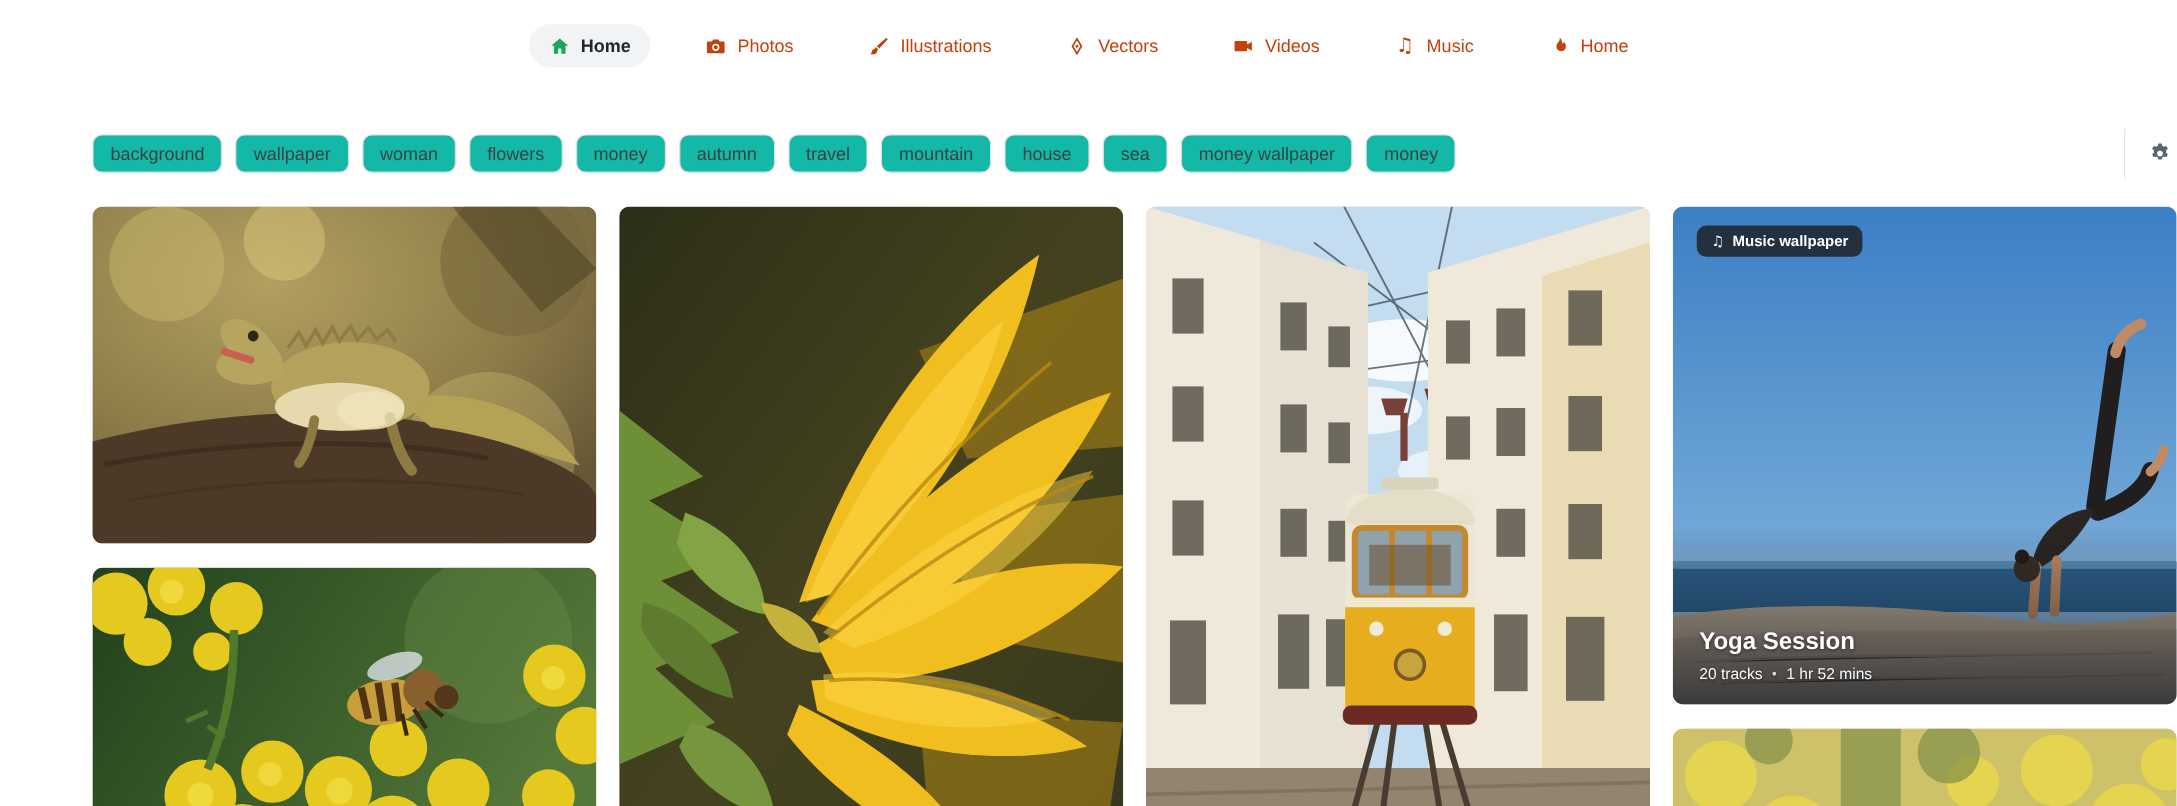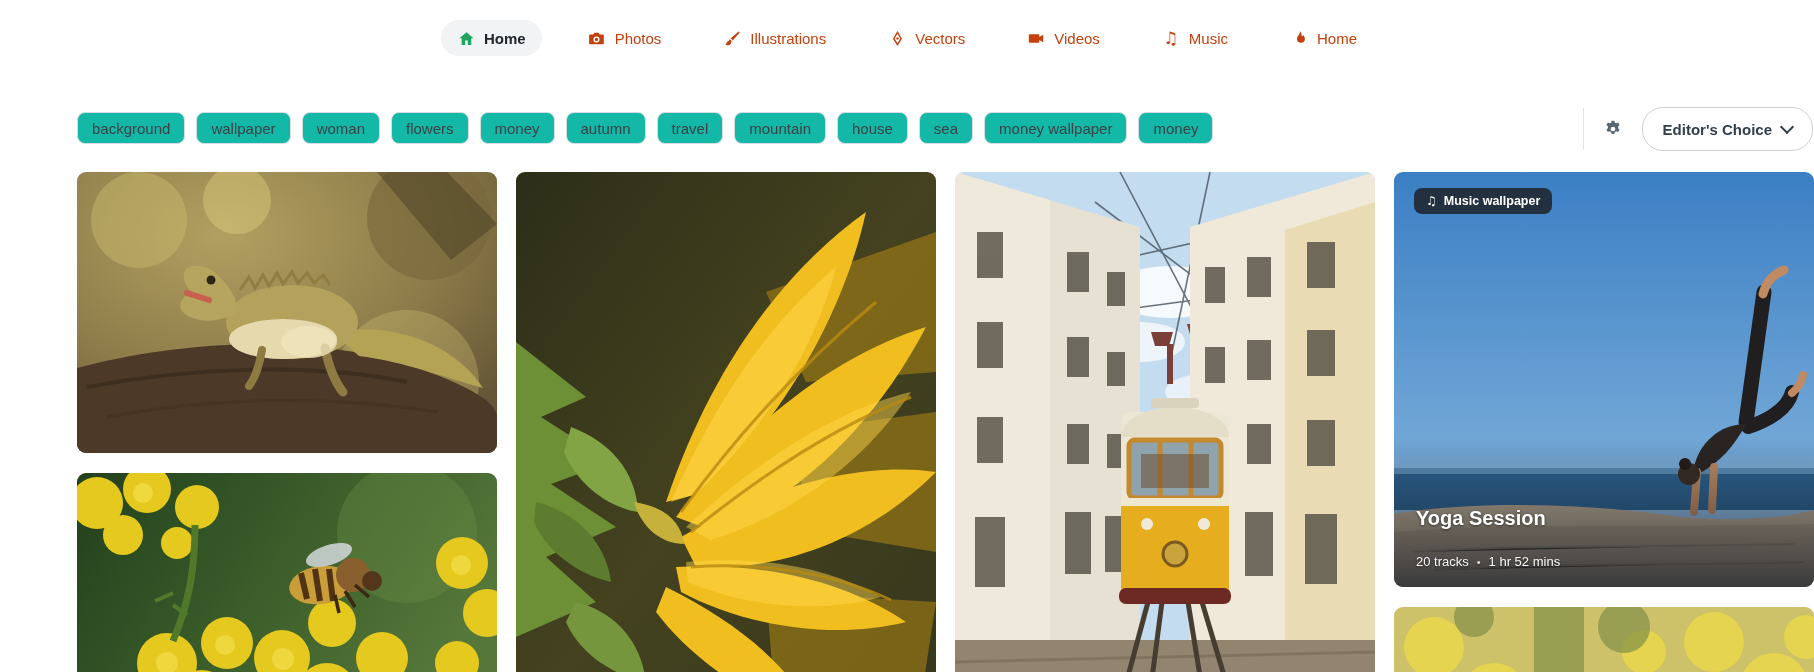--- a/index.html
+++ b/index.html
@@ -40,21 +40,21 @@
   .h281{height:281px;} .h260{height:260px;} .h560{height:560px;} .h415{height:415px;} .h140{height:140px;}
 
   
   .pl-badge{position:absolute;top:16px;left:20px;display:flex;align-items:center;gap:7px;
             background:#22303f;border-radius:8px;padding:6px 12px;color:#fff;
             font-size:12.5px;font-weight:700;}
   .pl-badge .note{font-family:"DejaVu Sans",sans-serif;font-size:12px;line-height:1;}
   .pl-shade{position:absolute;left:0;right:0;bottom:0;height:150px;
             background:linear-gradient(180deg,rgba(15,22,33,0) 0%,rgba(15,22,33,.72) 100%);}
   .pl-text{position:absolute;left:22px;bottom:18px;color:#fff;text-shadow:0 1px 3px rgba(0,0,0,.55);}
-  .pl-title{font-size:20px;font-weight:700;margin-bottom:24px;}
+  .pl-title{font-size:20px;font-weight:700;margin-bottom:7px;}
   .pl-meta{display:flex;align-items:center;gap:8px;font-size:13px;font-weight:400;opacity:.96;}
   .pl-dot{font-size:11px;opacity:.85;}
 </style>
 </head>
 <body>
 
 <div class="page">
 
   <nav class="topnav">
     <div class="nav-item active">
@@ -125,24 +125,20 @@
     <div class="chip">money wallpaper</div>
     <div class="chip">money</div>
   </div>
 
   <div class="right-controls">
     <div class="vdivider"></div>
     <div class="gear-btn">
       <svg viewBox="0 0 24 24">
           <path d="M10.3 2h3.4l.5 2.4c.6.2 1.2.4 1.7.8l2.3-.9 1.7 2.9-1.8 1.6c.1.4.1.8.1 1.2s0 .8-.1 1.2l1.8 1.6-1.7 2.9-2.3-.9c-.5.4-1.1.6-1.7.8l-.5 2.4h-3.4l-.5-2.4c-.6-.2-1.2-.4-1.7-.8l-2.3.9-1.7-2.9 1.8-1.6c-.1-.4-.1-.8-.1-1.2s0-.8.1-1.2L4.1 7.2l1.7-2.9 2.3.9c.5-.4 1.1-.6 1.7-.8zM12 9.2a2.8 2.8 0 100 5.6 2.8 2.8 0 000-5.6z"></path>
         </svg>
-    </div>
-    <div class="sort-pill">
-      <span>Editor's Choice</span>
-      <span class="chev"></span>
     </div>
   </div>
 
   <div class="grid">
 
     <div class="col">
       <div class="card h281">
         <svg viewBox="0 0 420 281" preserveAspectRatio="none">
           <defs>
               <radialGradient id="lzbg" cx="35%" cy="22%" r="85%">

